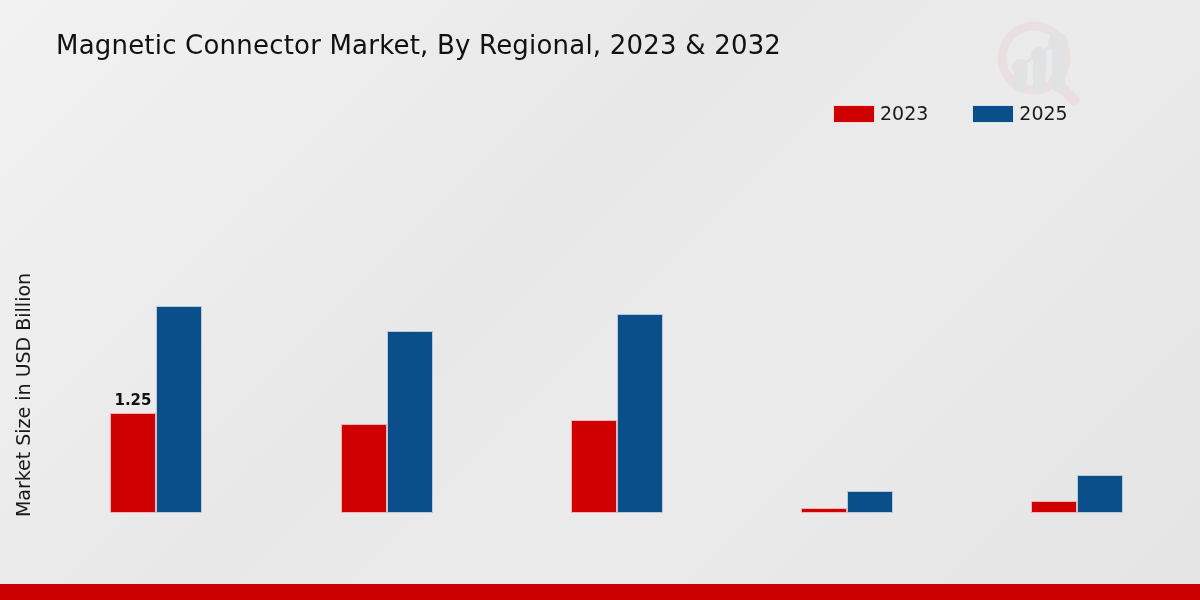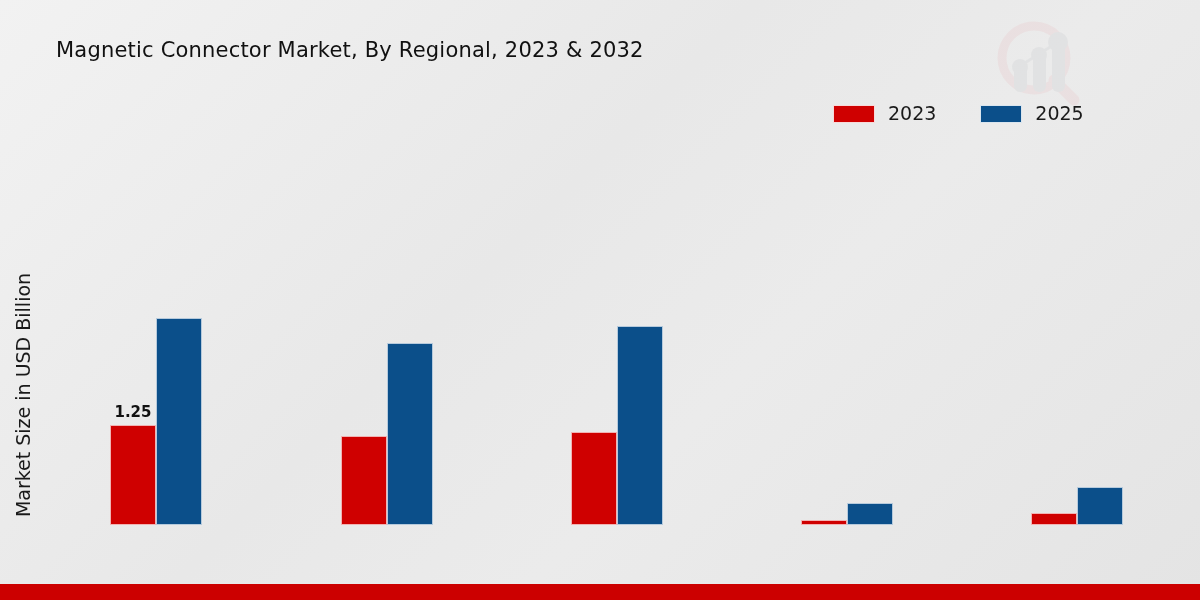--- a/index.html
+++ b/index.html
@@ -28,41 +28,40 @@
     width: 100px;
     height: 96px;
     opacity: 0.30;
   }
 
   
   .chart-title {
     position: absolute;
     left: 56px;
     top: 30px;
-    font-size: 21px;
+    font-size: 26px;
     font-weight: 400;
     color: #111111;
     letter-spacing: 0.2px;
     white-space: nowrap;
-    margin-top: 8px;
   }
 
   
   .legend {
     position: absolute;
     left: 833px;
     top: 104px;
     display: flex;
     align-items: center;
     gap: 44px;
   }
   .legend-item {
     display: flex;
     align-items: center;
-    gap: 13px;
+    gap: 5px;
   }
   .legend-swatch {
     width: 40px;
     height: 16px;
     border: 1px solid rgba(255,255,255,0.85);
   }
   .legend-label {
     font-size: 19px;
     color: #1a1a1a;
     line-height: 1;
@@ -79,21 +78,21 @@
     text-align: center;
     font-size: 19px;
     color: #1a1a1a;
     white-space: nowrap;
   }
 
   
   .plot {
     position: absolute;
     left: 0px;
-    top: 162px;
+    top: 150px;
     width: 1016px;
     height: 363px;
   }
   .group {
     position: absolute;
     bottom: 0;
     height: 363px;
   }
   .group-bars {
     position: absolute;

